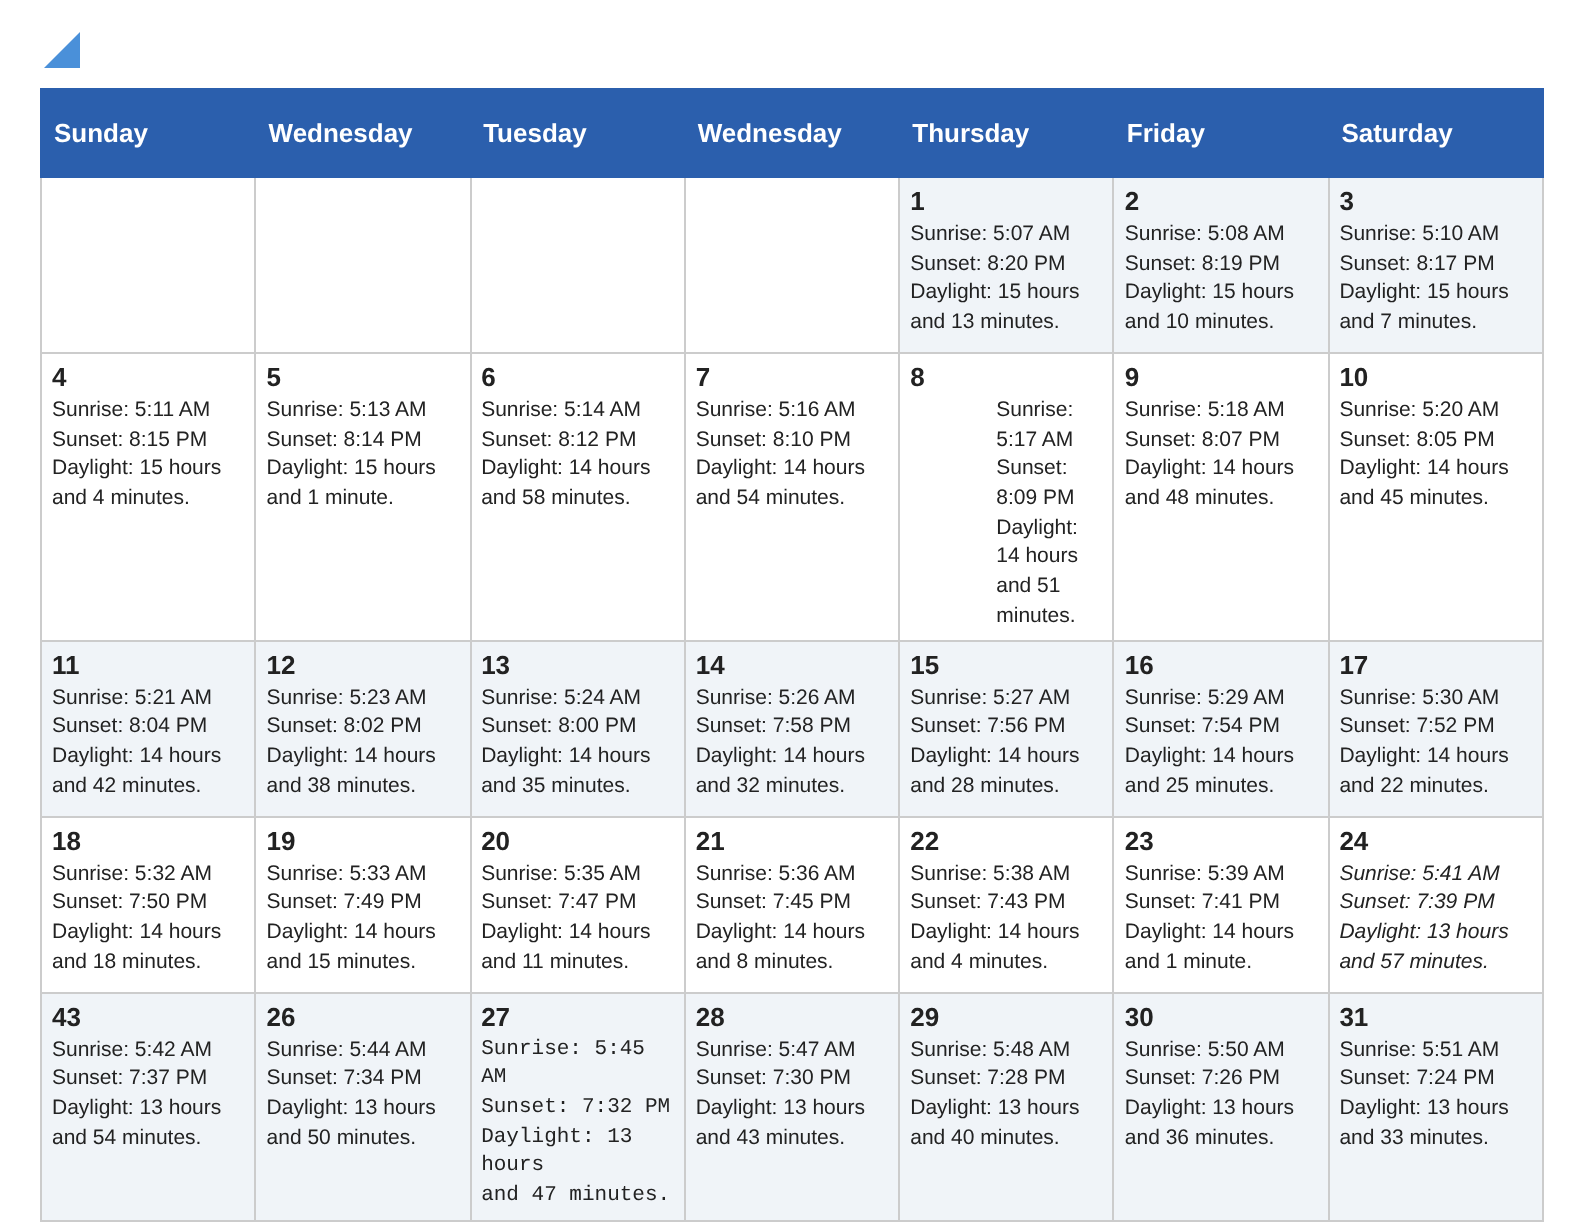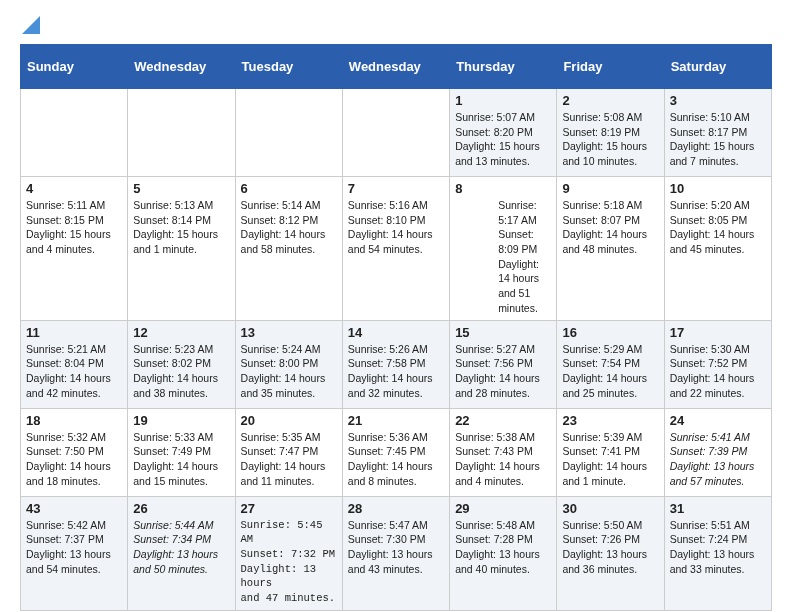--- a/index.html
+++ b/index.html
@@ -297,21 +297,21 @@
       <tr>
         <td>
           <span class="day-number">43</span>
           <div class="cell-content" style="white-space: pre-line;">Sunrise: 5:42 AM
 Sunset: 7:37 PM
 Daylight: 13 hours
 and 54 minutes.</div>
         </td>
         <td>
           <span class="day-number">26</span>
-          <div class="cell-content" style="white-space: pre-line; font-style: italic;">Sunrise: 5:44 AM
+          <div class="cell-content" style="white-space: pre-line;">Sunrise: 5:44 AM
 Sunset: 7:34 PM
 Daylight: 13 hours
 and 50 minutes.</div>
         </td>
         <td>
           <span class="day-number">27</span>
           <div class="cell-content" style="white-space: pre-line; font-family: Liberation Mono, monospace;">Sunrise: 5:45 AM
 Sunset: 7:32 PM
 Daylight: 13 hours
 and 47 minutes.</div>

